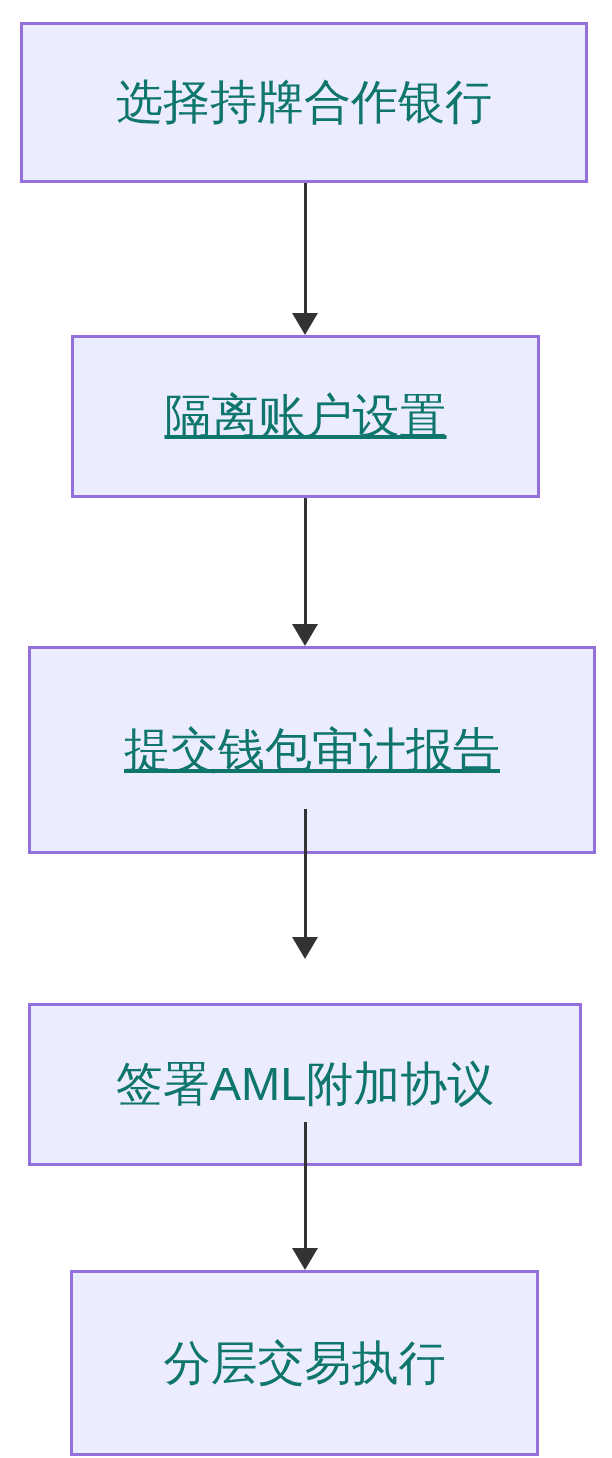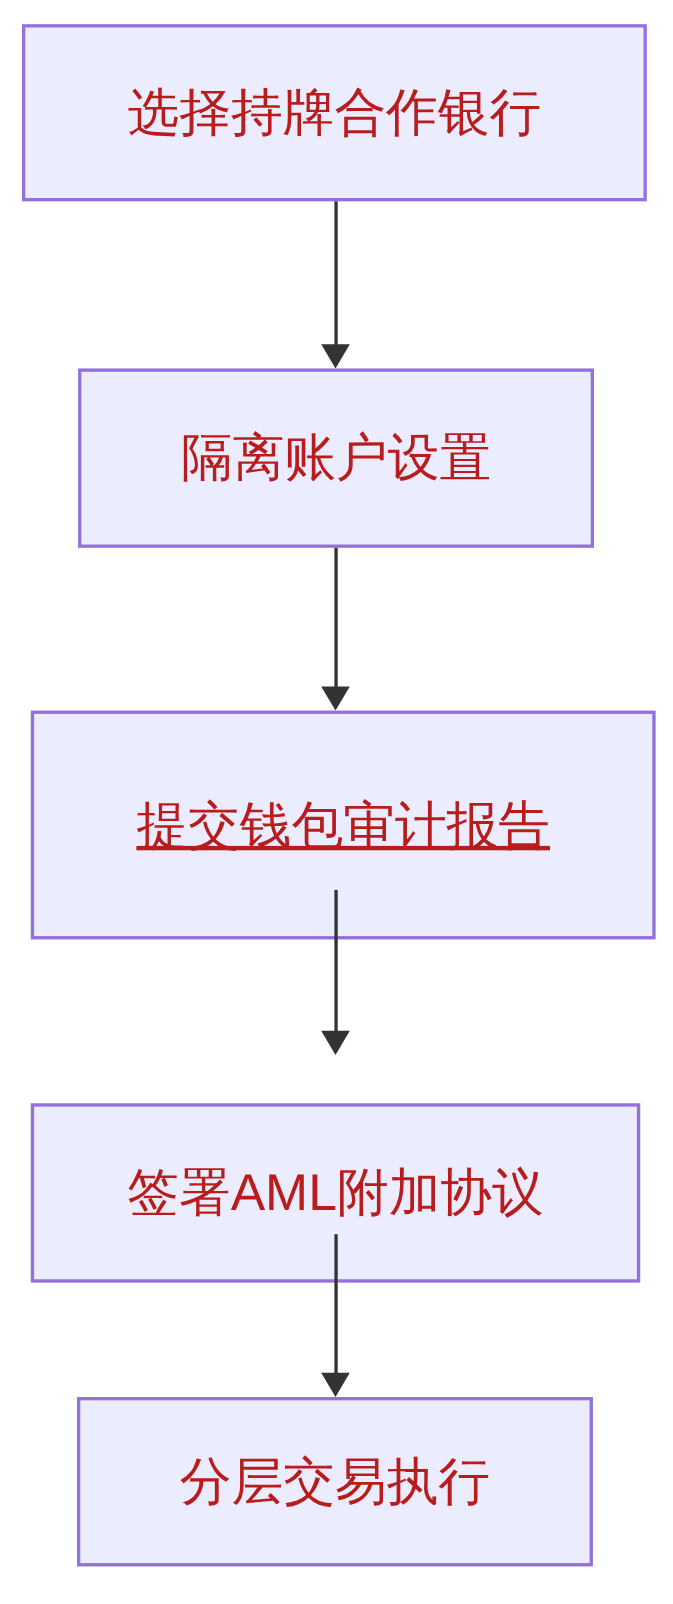--- a/index.html
+++ b/index.html
@@ -17,30 +17,30 @@
   }
   .flow-node {
     position: absolute;
     box-sizing: border-box;
     background: #ECECFF;
     border: 3px solid #9370DB;
     display: flex;
     align-items: center;
     justify-content: center;
     text-align: center;
-    color: #b91c1c;
+    color: #0f766e;
     font-size: 47px;
     line-height: 1.2;
     white-space: nowrap;
   }
   .node-1 { left: 20px;  top: 22px;   width: 568px; height: 161px; }
-  .node-2 { left: 71px;  top: 335px;  width: 469px; height: 163px; }
+  .node-2 { left: 71px;  top: 335px;  width: 469px; height: 163px; text-decoration: underline; }
   .node-3 { left: 28px;  top: 646px;  width: 568px; height: 208px; text-decoration: underline; }
   .node-4 { left: 28px;  top: 959px;  width: 554px; height: 163px; margin-top: 44px; }
-  .node-5 { left: 70px;  top: 1270px; width: 469px; height: 154px; }
+  .node-5 { left: 70px;  top: 1270px; width: 469px; height: 186px; }
 
   .flow-arrow {
     position: absolute;
     left: 292px;            
     width: 26px;
   }
   .arrow-1 { top: 183px;  height: 152px; }
   .arrow-2 { top: 498px;  height: 148px; }
   .arrow-3 { top: 809px;  height: 150px; }
   .arrow-4 { top: 1122px; height: 148px; }

